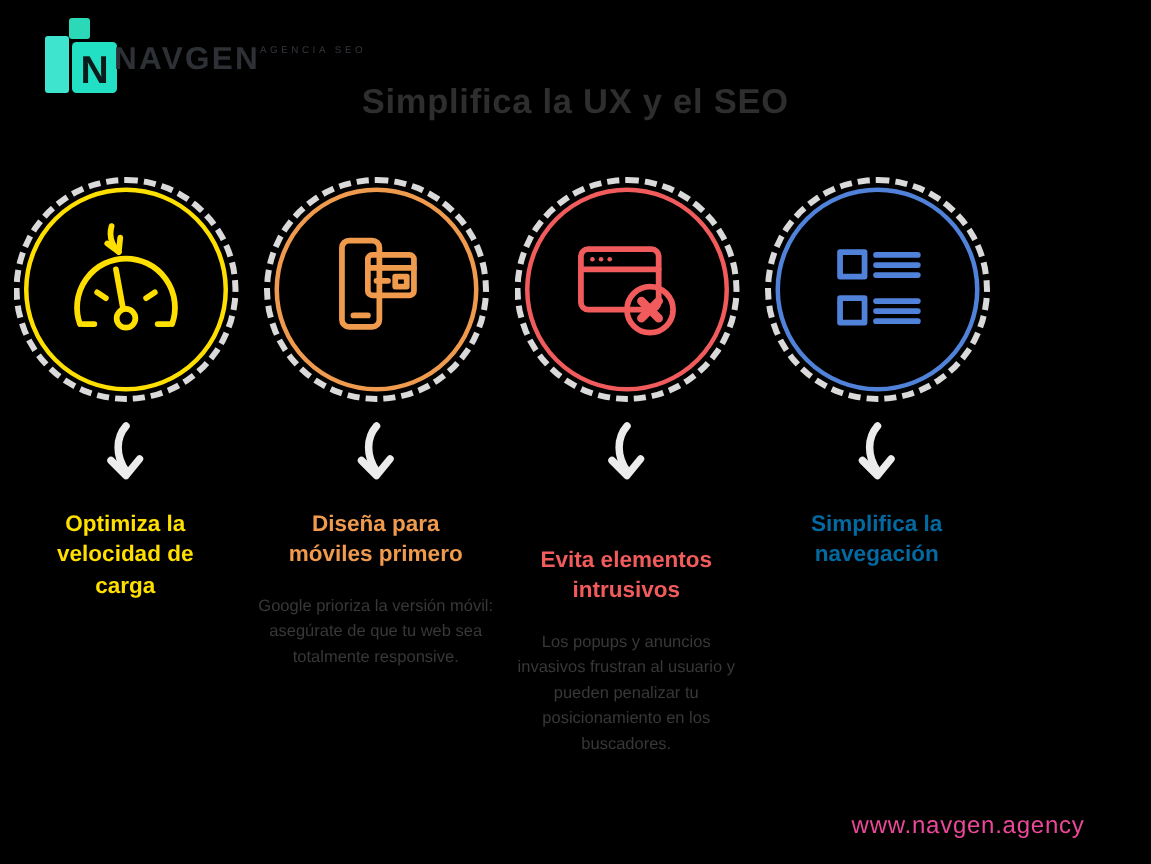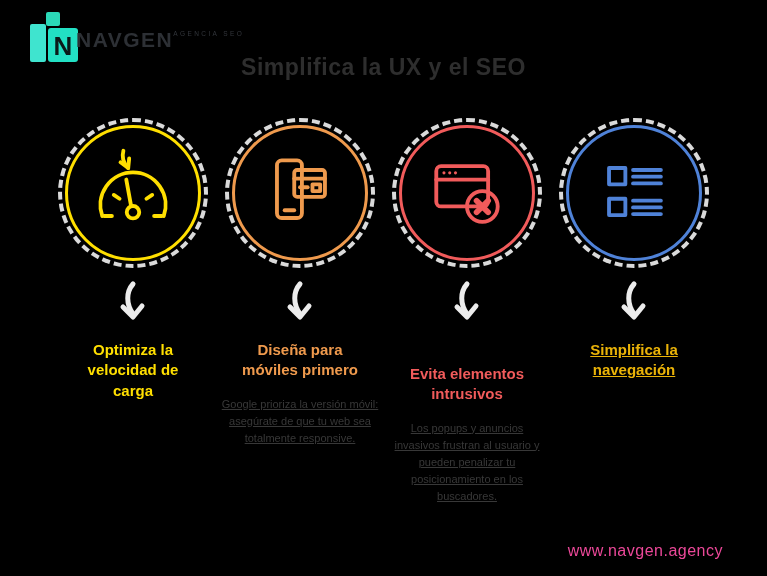--- a/index.html
+++ b/index.html
@@ -19,21 +19,21 @@
   
   .title{
     position:absolute;top:54px;left:0;right:0;
     text-align:center;
     font-size:23px;font-weight:bold;
     color:#2e2e2e;letter-spacing:.5px;
   }
   
   .columns{
     position:absolute;top:118px;left:0;right:0;
-    display:flex;justify-content:center;
+    display:flex;justify-content:flex-start;
   }
   .column{width:167px;display:flex;flex-direction:column;align-items:center;}
   .badge{position:relative;width:150px;height:150px;}
   .ring-dash{
     position:absolute;inset:0;border-radius:50%;
     border:4px dashed #f2f2f2;opacity:.9;
   }
   .ring-solid{
     position:absolute;inset:7px;border-radius:50%;
     border:3px solid currentColor;
@@ -44,21 +44,20 @@
   .heading{
     margin-top:16px;width:126px;
     text-align:center;
     font-size:15px;font-weight:bold;line-height:1.35;
   }
   .body-text{
     margin-top:15px;width:158px;
     text-align:center;
     font-size:11px;line-height:1.55;
     color:#383838;
-    text-decoration:underline;
   }
   
   .watermark{
     position:absolute;right:44px;bottom:16px;
     font-size:16px;color:#ec4899;letter-spacing:.5px;
   }
 </style>
 </head>
 <body>
 
@@ -161,18 +160,18 @@
           <line x1="49" y1="58" x2="78" y2="58"></line>
           <line x1="49" y1="65" x2="78" y2="65"></line>
           <line x1="49" y1="72" x2="78" y2="72"></line>
         </svg>
       </div>
     </div>
     <svg class="down-arrow" viewBox="0 0 42 44" fill="none" stroke="#ececec" stroke-width="5" stroke-linecap="round" stroke-linejoin="round">
       <path d="M21 4 C14 12 14 24 21 34"></path>
       <path d="M11 27 L21 37 L30 26"></path>
     </svg>
-    <div class="heading" style="color: #eab308; text-decoration: underline;">Simplifica la navegación</div>
+    <div class="heading" style="color: #0369a1;">Simplifica la navegación</div>
   </div>
 
 </div>
 
 <div class="watermark">www.navgen.agency</div>
 
 </body></html>

